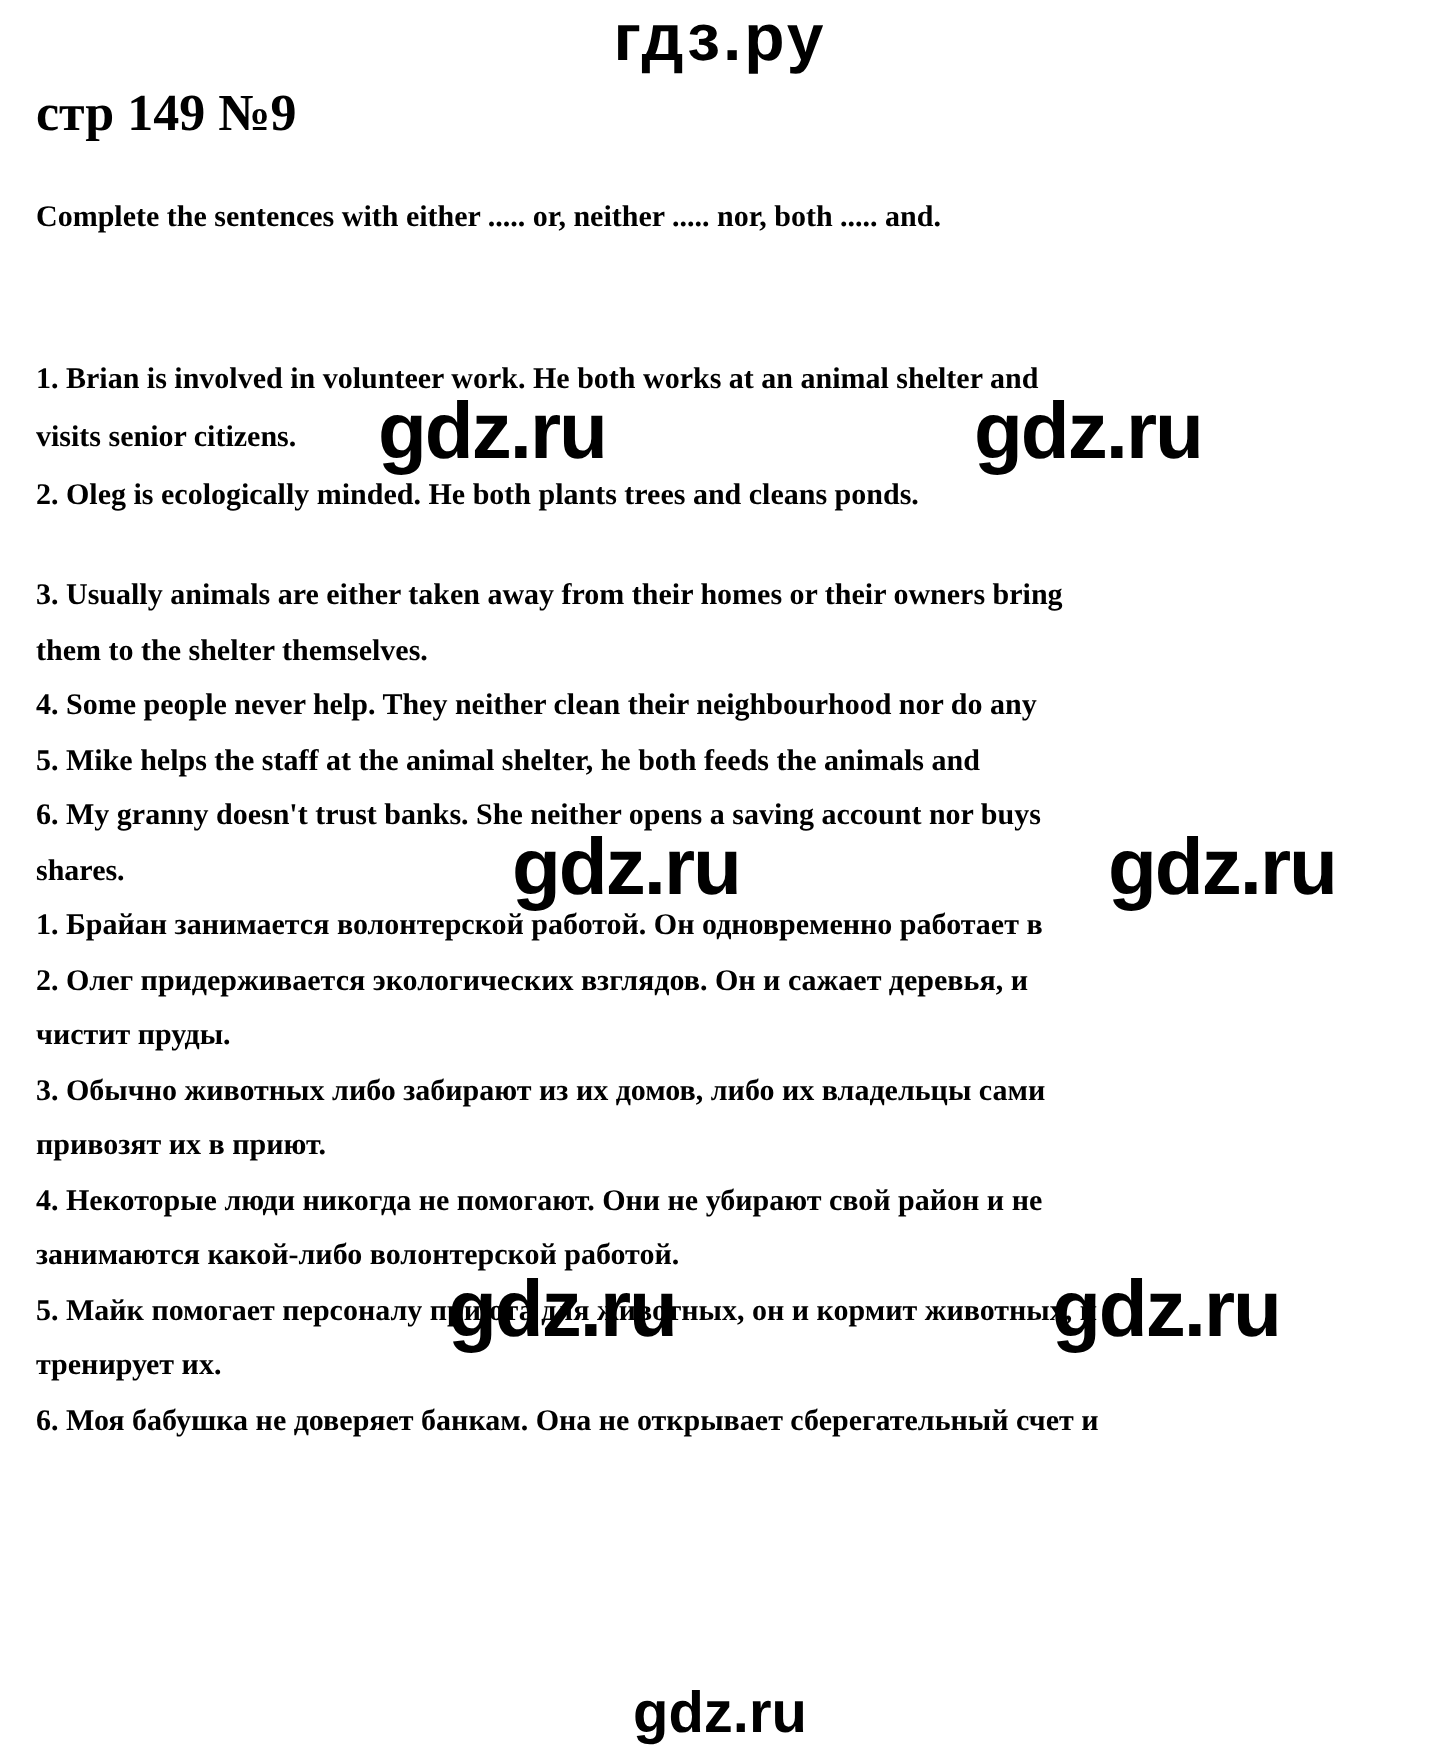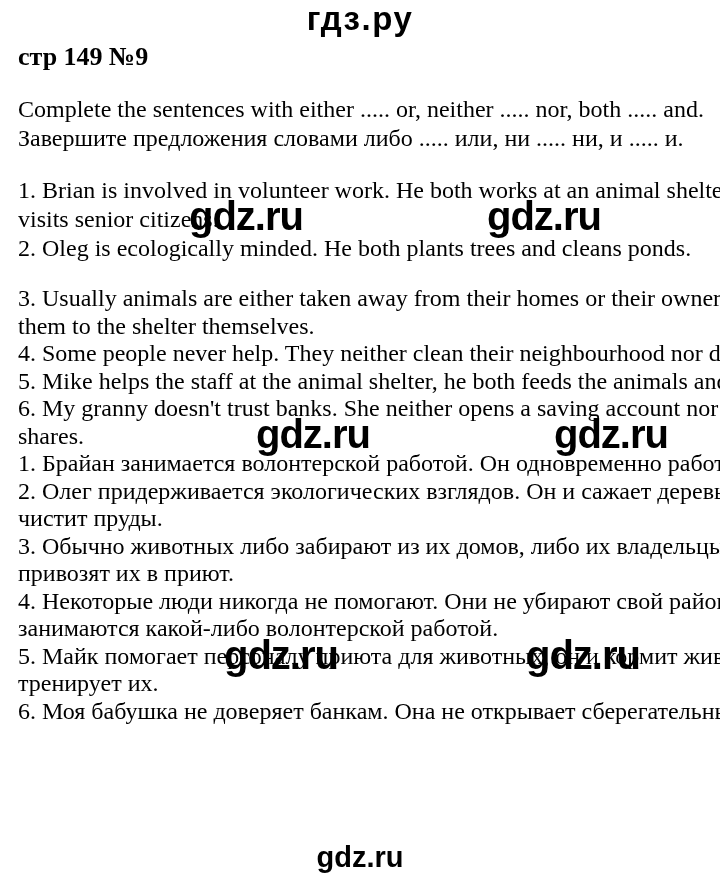--- a/index.html
+++ b/index.html
@@ -25,21 +25,21 @@
   .title {
     position: absolute;
     top: 43px; left: 18px;
     font-family: "Liberation Serif", serif;
     font-weight: bold;
     font-size: 26px;
     line-height: 1.1;
     white-space: nowrap;
   }
   .para { position: absolute; left: 18px; right: 10px; }
-  .para .line { white-space: nowrap; font-size: 24px; }
+  .para .line { white-space: nowrap; font-size: 15px; font-weight: bold; }
   .para-instruction { top: 95px; }
   .para-instruction .line { line-height: 29px; }
   .para-english { top: 176px; }
   .para-english .line { line-height: 29px; }
   .para-body { top: 285px; }
   .para-body .line { line-height: 27.5px; }
   .wm {
     position: absolute;
     font-family: "Liberation Sans", sans-serif;
     font-weight: bold;
@@ -68,21 +68,20 @@
 <body>
 
 <div class="page">
 
   <div class="logo-top">гдз.ру</div>
 
   <div class="title">стр 149 №9</div>
 
   <div class="para para-instruction">
       <div class="line">Complete the sentences with either ..... or, neither ..... nor, both ..... and.</div>
-      <div class="line">Завершите предложения словами либо ..... или, ни ..... ни, и ..... и.</div>
     </div>
 
   <div class="para para-english">
       <div class="line">1. Brian is involved in volunteer work. He both works at an animal shelter and</div>
       <div class="line">visits senior citizens.</div>
       <div class="line">2. Oleg is ecologically minded. He both plants trees and cleans ponds.</div>
     </div>
 
   <div class="para para-body">
       <div class="line">3. Usually animals are either taken away from their homes or their owners bring</div>

